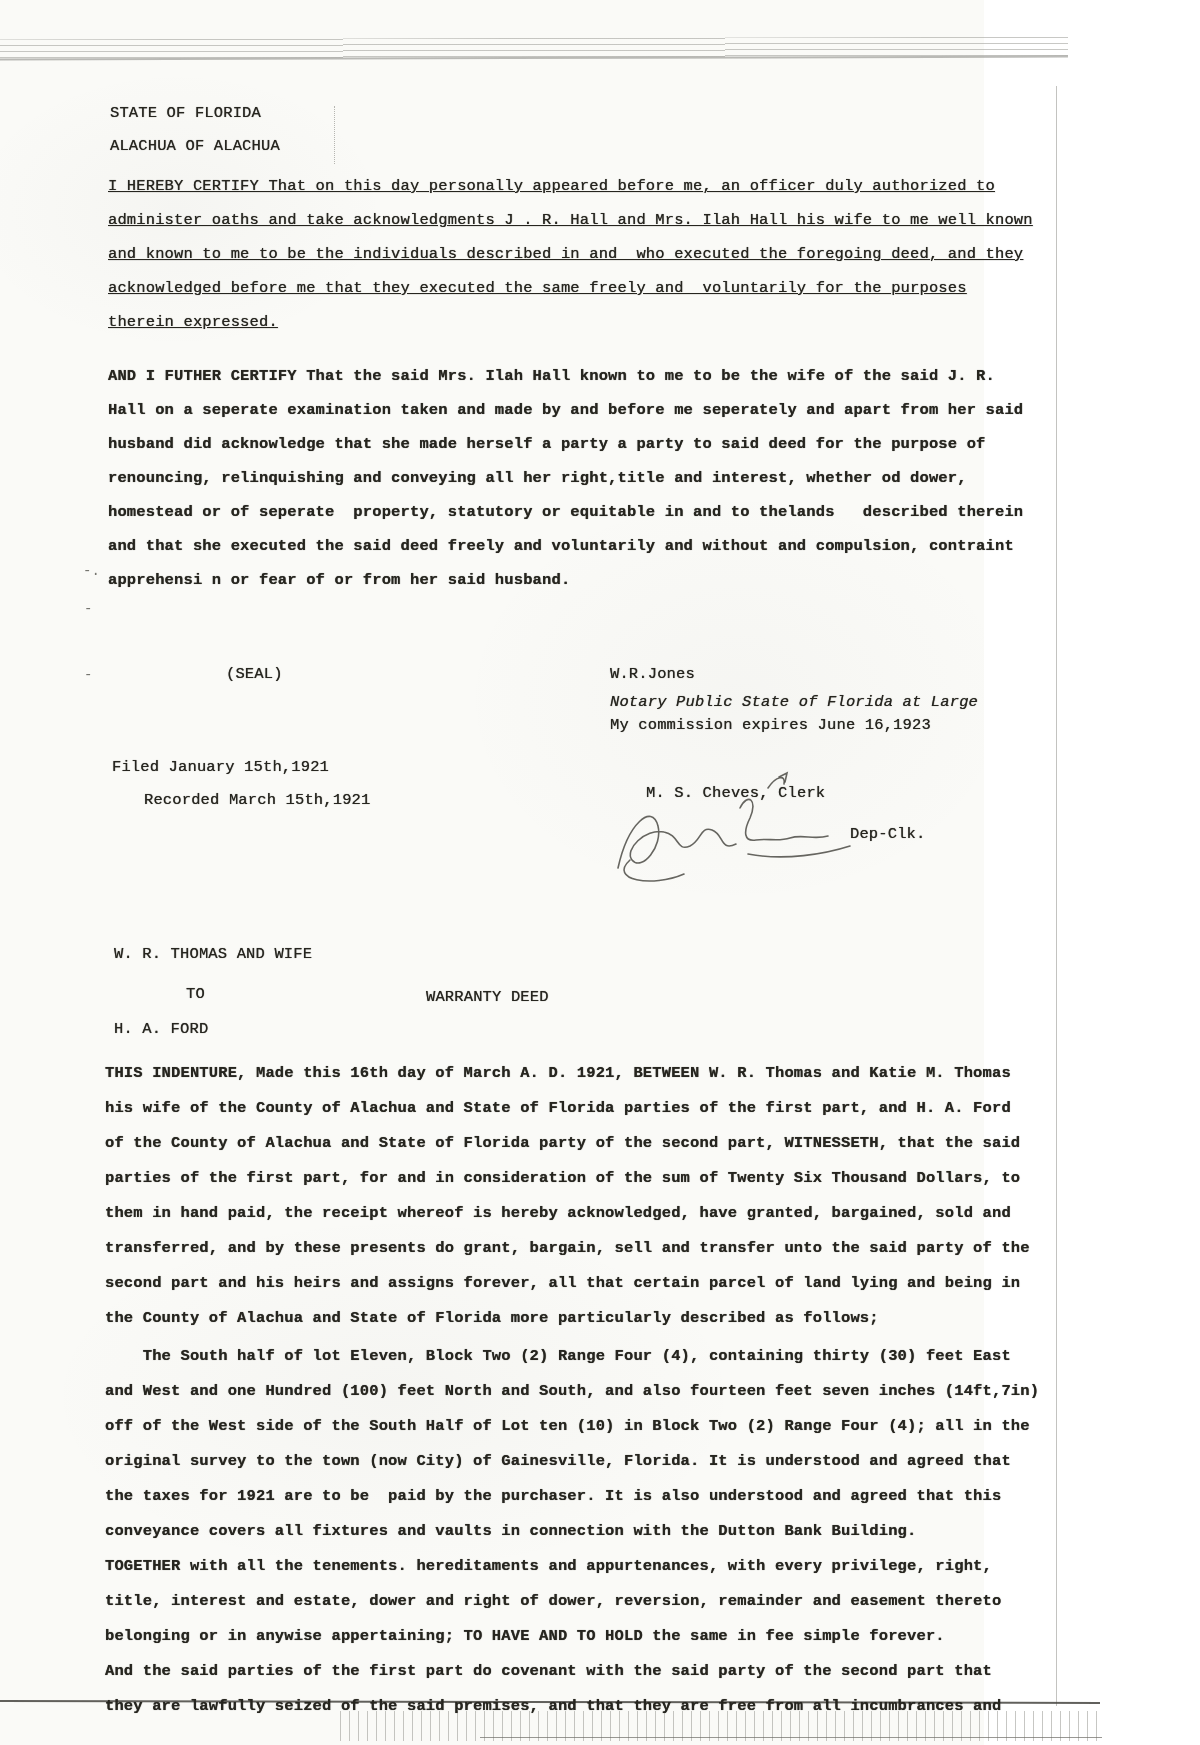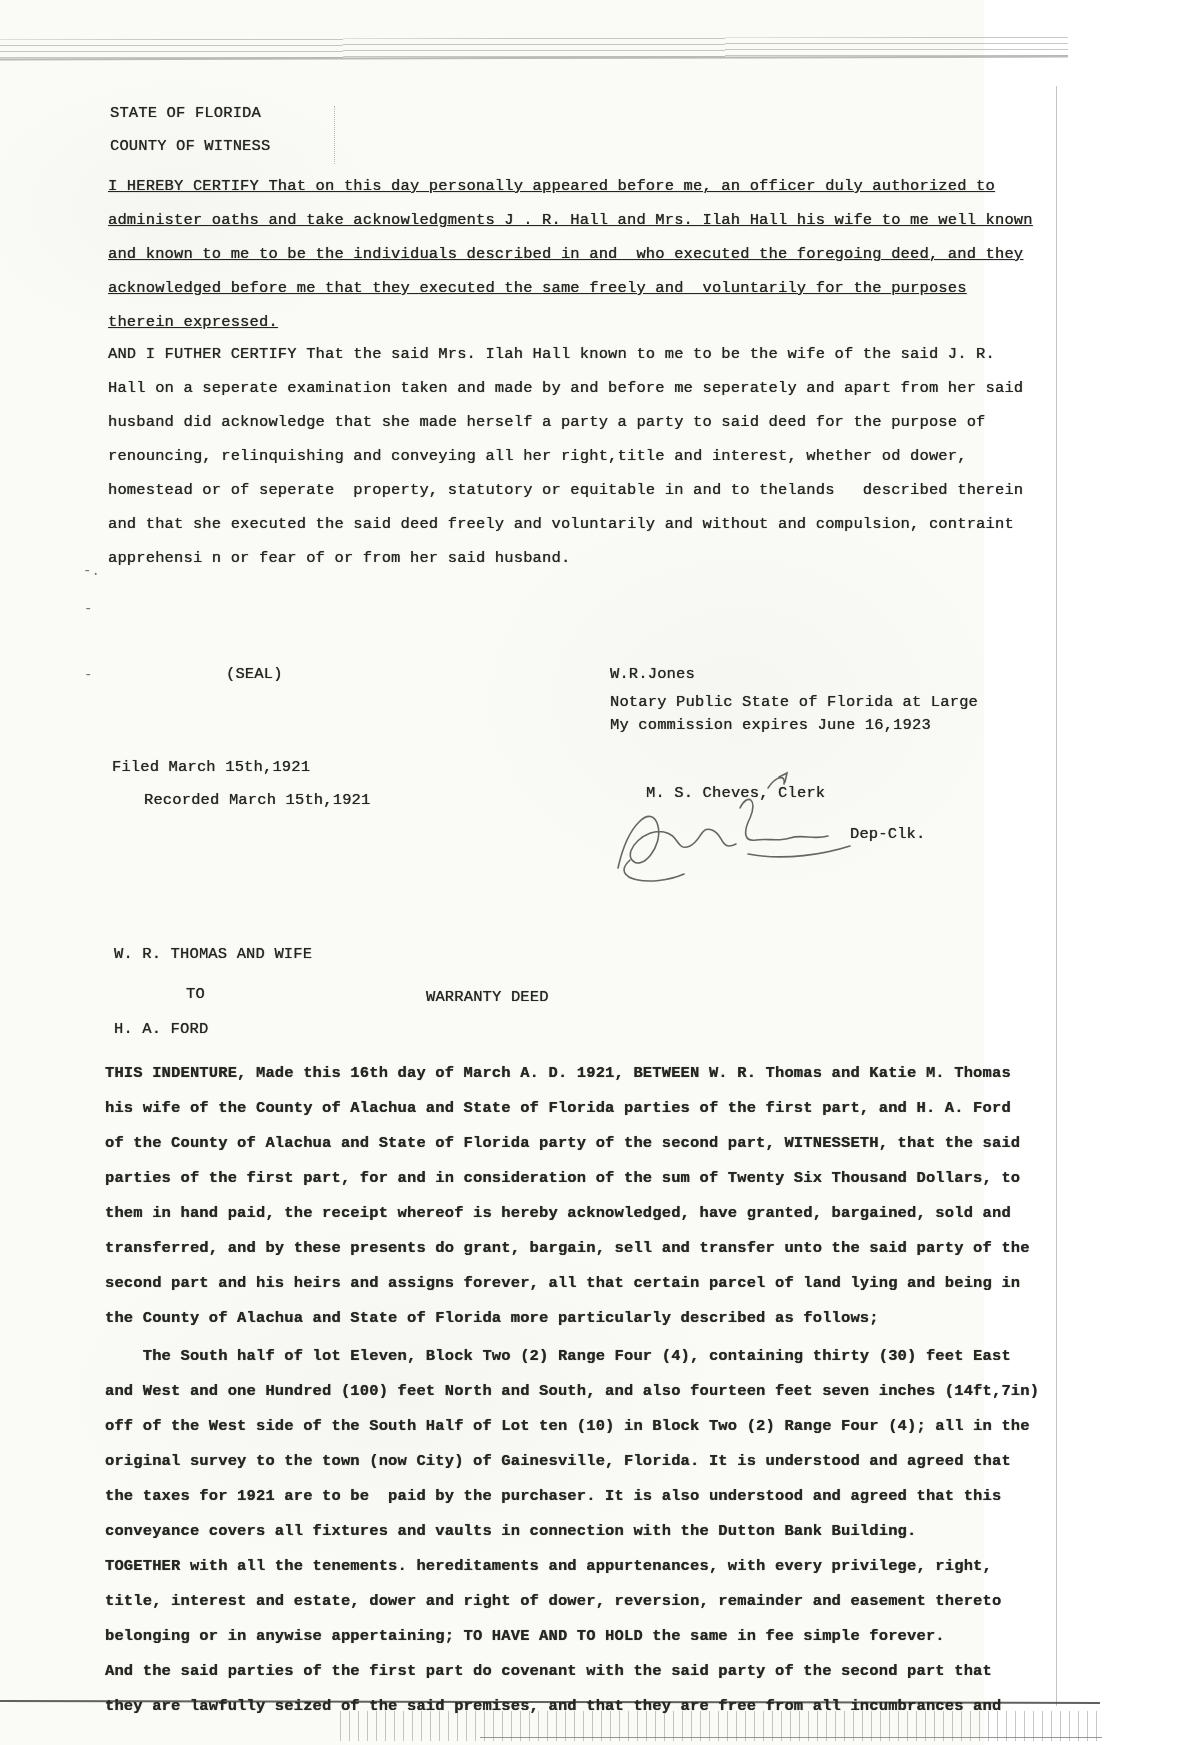--- a/index.html
+++ b/index.html
@@ -69,44 +69,44 @@
 
   <div class="scan-top"></div>
   <div class="scan-top2"></div>
   <div class="scan-right"></div>
   <div class="fold-mark"></div>
   <div class="scan-bottom-line"></div>
   <div class="scan-bottom-ticks"></div>
   <div class="scan-bottom-line2"></div>
 
   <div class="t" style="left:110px;top:96px;">STATE OF FLORIDA</div>
-  <div class="t" style="left:110px;top:129px;">COUNTY OF WITNESS</div>
+  <div class="t" style="left:110px;top:129px;">ALACHUA OF ALACHUA</div>
   <div class="t" style="left:108px;top:169px;text-decoration:underline;">I HEREBY CERTIFY That on this day personally appeared before me, an officer duly authorized to
 administer oaths and take acknowledgments J . R. Hall and Mrs. Ilah Hall his wife to me well known
 and known to me to be the individuals described in and  who executed the foregoing deed, and they
 acknowledged before me that they executed the same freely and  voluntarily for the purposes
 therein expressed.</div>
-  <div class="t" style="left:108px;top:337px;">AND I FUTHER CERTIFY That the said Mrs. Ilah Hall known to me to be the wife of the said J. R.
+  <div class="t" style="left:108px;top:359px;font-weight:bold;">AND I FUTHER CERTIFY That the said Mrs. Ilah Hall known to me to be the wife of the said J. R.
 Hall on a seperate examination taken and made by and before me seperately and apart from her said
 husband did acknowledge that she made herself a party a party to said deed for the purpose of
 renouncing, relinquishing and conveying all her right,title and interest, whether od dower,
 homestead or of seperate  property, statutory or equitable in and to thelands   described therein
 and that she executed the said deed freely and voluntarily and without and compulsion, contraint
 apprehensi n or fear of or from her said husband.</div>
 
   <span class="mark" style="left:83px;top:563px;">-.</span>
   <span class="mark" style="left:84px;top:601px;">-</span>
   <span class="mark" style="left:84px;top:667px;">-</span>
 
   <div class="t" style="left:226px;top:657px;">(SEAL)</div>
   <div class="t" style="left:610px;top:657px;">W.R.Jones</div>
-  <div class="t" style="left:610px;top:691px;line-height:23px;">Notary Public State of Florida at Large</div>
+  <div class="t" style="left:610px;top:691px;line-height:23px;font-style:italic;">Notary Public State of Florida at Large</div>
   <div class="t" style="left:610px;top:714px;line-height:23px;">My commission expires June 16,1923</div>
 
-  <div class="t" style="left:112px;top:750px;">Filed March 15th,1921</div>
+  <div class="t" style="left:112px;top:750px;">Filed January 15th,1921</div>
   <div class="t" style="left:112px;top:783px;margin-left:32px;">Recorded March 15th,1921</div>
   <div class="t" style="left:646px;top:776px;">M. S. Cheves, Clerk</div>
   <div class="t" style="left:850px;top:817px;">Dep-Clk.</div>
 
   <svg class="sig" viewBox="0 0 280 122">
     <path d="M 18 100 C 28 55, 52 35, 58 58 C 63 78, 42 104, 32 92 C 24 82, 45 60, 64 64 C 80 67, 76 84, 90 78 C 102 72, 100 58, 112 62 C 124 66, 120 84, 136 76"></path>
     <path d="M 140 40 C 148 24, 158 32, 150 50 C 143 64, 144 74, 156 72 C 168 70, 178 74, 190 70 C 202 66, 214 72, 228 68"></path>
     <path d="M 148 86 C 185 93, 225 86, 250 78"></path>
     <path d="M 30 92 C 8 112, 52 120, 84 106"></path>
     <path d="M 168 20 C 176 8, 186 6, 184 16"></path>

